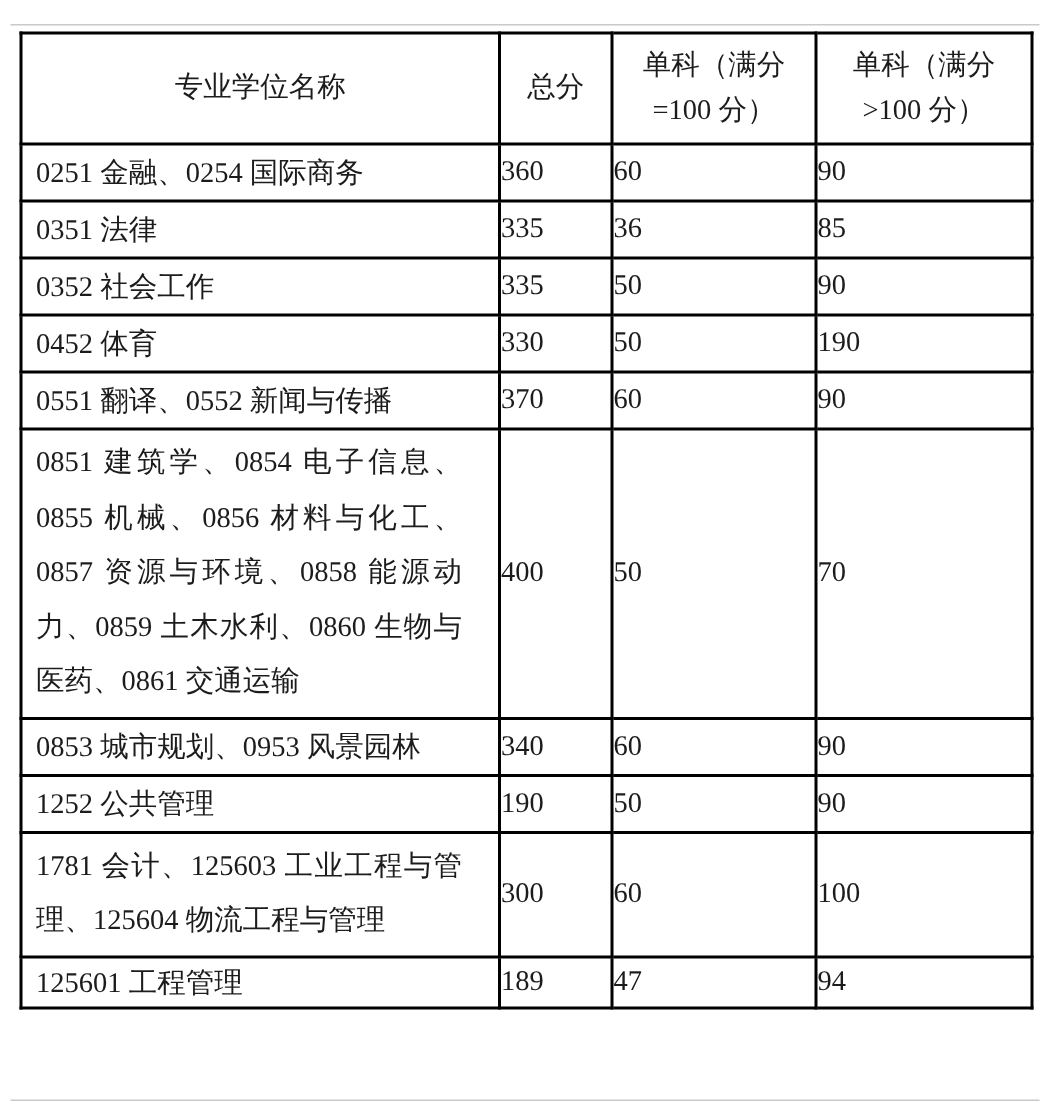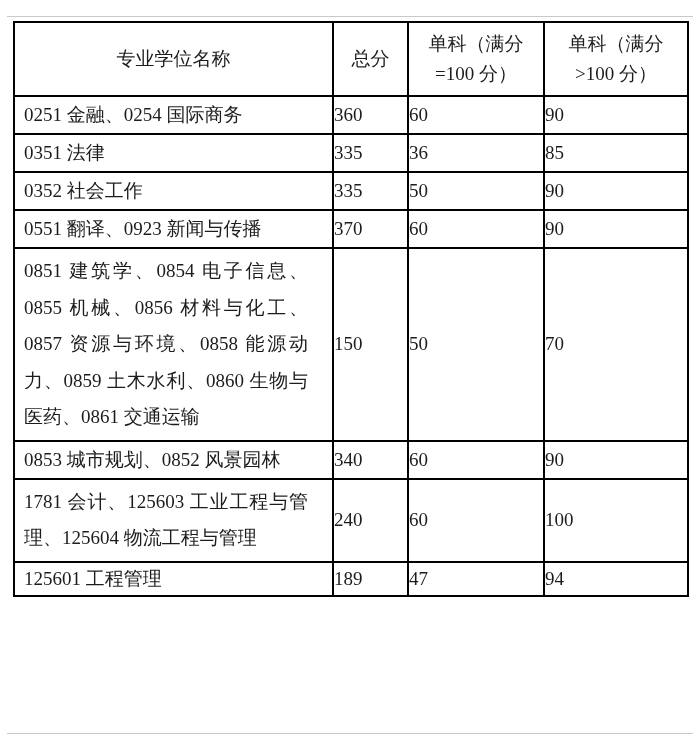--- a/index.html
+++ b/index.html
@@ -103,40 +103,52 @@
         <td class="num-cell">36</td>
         <td class="num-cell">85</td>
       </tr>
       <tr class="r-single">
         <td class="name-cell">0352 社会工作</td>
         <td class="num-cell">335</td>
         <td class="num-cell">50</td>
         <td class="num-cell">90</td>
       </tr>
       <tr class="r-single">
-        <td class="name-cell">0551 翻译、0923 新闻与传播</td>
+        <td class="name-cell">0452 体育</td>
+        <td class="num-cell">330</td>
+        <td class="num-cell">50</td>
+        <td class="num-cell">190</td>
+      </tr>
+      <tr class="r-single">
+        <td class="name-cell">0551 翻译、0552 新闻与传播</td>
         <td class="num-cell">370</td>
         <td class="num-cell">60</td>
         <td class="num-cell">90</td>
       </tr>
       <tr class="r-big">
         <td class="name-cell justify">0851 建筑学、0854 电子信息、0855 机械、0856 材料与化工、0857 资源与环境、0858 能源动力、0859 土木水利、0860 生物与医药、0861 交通运输</td>
-        <td class="num-cell">150</td>
+        <td class="num-cell">400</td>
         <td class="num-cell">50</td>
         <td class="num-cell">70</td>
       </tr>
       <tr class="r-single">
-        <td class="name-cell">0853 城市规划、0852 风景园林</td>
+        <td class="name-cell">0853 城市规划、0953 风景园林</td>
         <td class="num-cell">340</td>
         <td class="num-cell">60</td>
         <td class="num-cell">90</td>
       </tr>
+      <tr class="r-single">
+        <td class="name-cell">1252 公共管理</td>
+        <td class="num-cell">190</td>
+        <td class="num-cell">50</td>
+        <td class="num-cell">90</td>
+      </tr>
       <tr class="r-two">
         <td class="name-cell justify">1781 会计、125603 工业工程与管理、125604 物流工程与管理</td>
-        <td class="num-cell">240</td>
+        <td class="num-cell">300</td>
         <td class="num-cell">60</td>
         <td class="num-cell">100</td>
       </tr>
       <tr class="r-last">
         <td class="name-cell">125601 工程管理</td>
         <td class="num-cell">189</td>
         <td class="num-cell">47</td>
         <td class="num-cell">94</td>
       </tr>
     </tbody>

